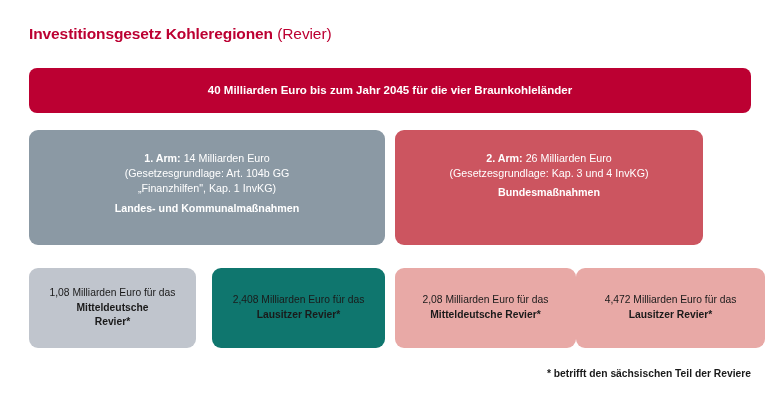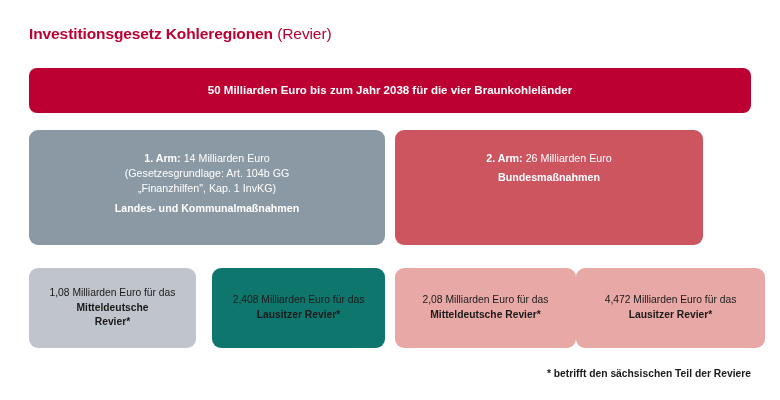--- a/index.html
+++ b/index.html
@@ -140,37 +140,38 @@
 <body>
 
 <div class="page">
 
   <div class="title">
     <span class="strong">Investitionsgesetz Kohleregionen</span>
     <span class="light">(Revier)</span>
   </div>
 
   <div class="banner">
-    <div class="banner-text">50 Milliarden Euro bis zum Jahr 2038 für die vier Braunkohleländer</div>
+    <div class="banner-text">40 Milliarden Euro bis zum Jahr 2045 für die vier Braunkohleländer</div>
   </div>
 
   <div class="arm arm-left">
     <div class="arm-head">
       <span class="b">1. Arm:</span>
       <span>14 Milliarden Euro</span><br>
       <span>(Gesetzesgrundlage: Art. 104b GG</span><br>
       <span>„Finanzhilfen", Kap. 1 InvKG)</span>
     </div>
     <div class="arm-sub">Landes- und Kommunalmaßnahmen</div>
   </div>
 
   <div class="arm arm-right">
     <div class="arm-head">
       <span class="b">2. Arm:</span>
       <span>26 Milliarden Euro</span><br>
+      <span>(Gesetzesgrundlage: Kap. 3 und 4 InvKG)</span>
     </div>
     <div class="arm-sub">Bundesmaßnahmen</div>
   </div>
 
   <div class="leaf leaf-1">
     <div class="leaf-text">
       <span>1,08 Milliarden Euro für das</span><br>
       <span class="b">Mitteldeutsche</span><br>
       <span class="b">Revier*</span>
     </div>

